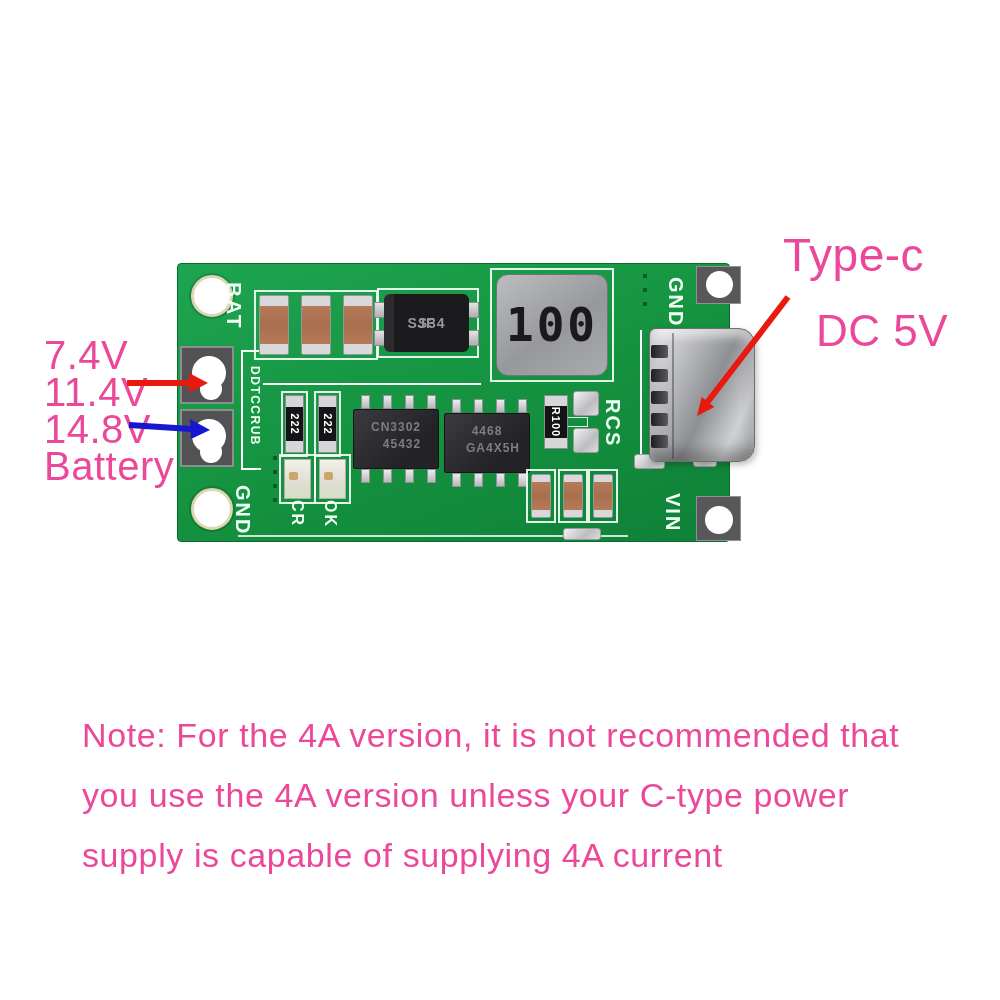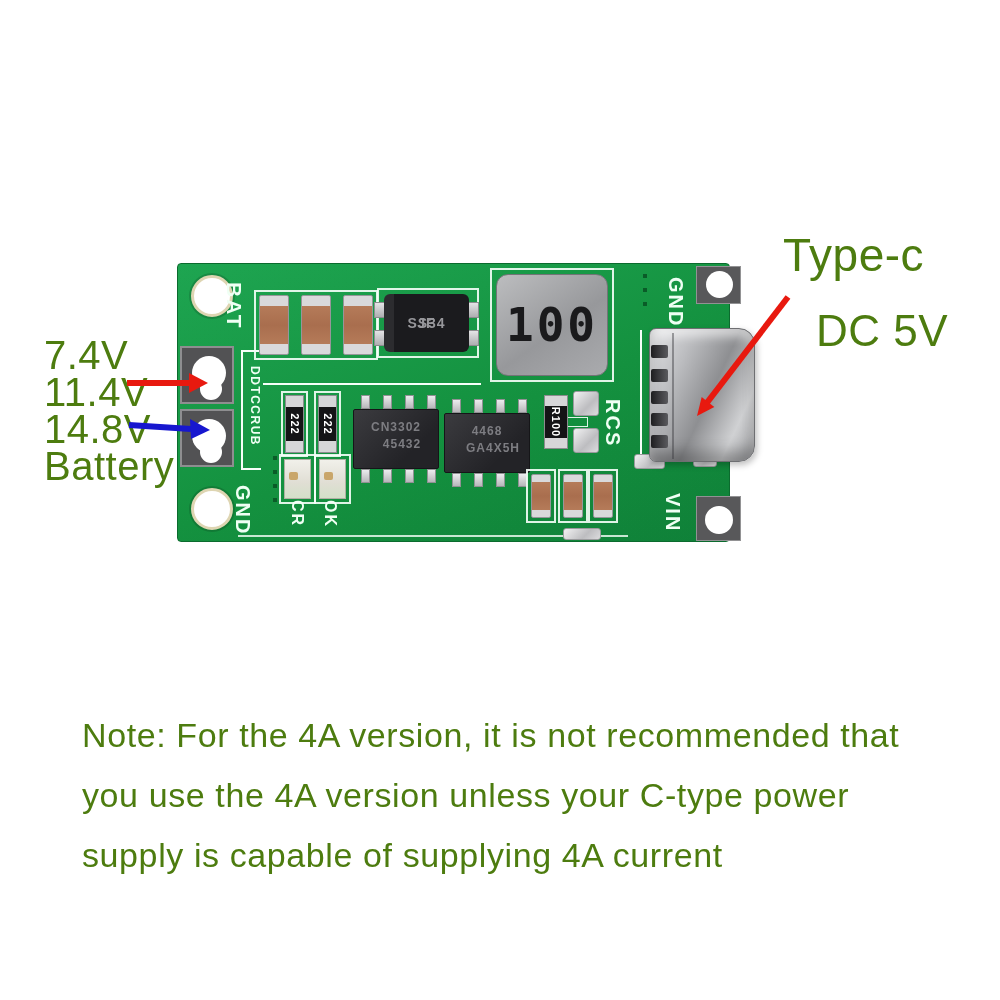--- a/index.html
+++ b/index.html
@@ -1,20 +1,20 @@
 <!DOCTYPE html>
 <html><head>
 <meta charset="utf-8">
 <style>
   * { margin:0; padding:0; box-sizing:border-box; }
   body { background:#fff; font-family:"Liberation Sans", sans-serif; }
   .stage { position:relative; width:1000px; height:1000px; background:#ffffff; overflow:hidden; }
 
   
-  .ann { position:absolute; color:#4d7c0f; }
+  .ann { position:absolute; color:#ec4899; }
   .left-label  { left:44px; font-size:40px; letter-spacing:.5px; }
   .right-label { font-size:44px; letter-spacing:.5px; }
   .note-line   { left:82px; font-size:34px; letter-spacing:.6px;margin-top:28px; }
 
   
   .pcb { position:absolute; left:177px; top:263px; width:553px; height:279px;
          background:linear-gradient(155deg,#1ca350 0%,#15964402 0%), linear-gradient(160deg,#1ea551 0%,#14913f 55%,#0f8038 100%);
          border:1px solid #0b6b2e; border-radius:4px; }
   .pcb * { position:absolute; }
 

